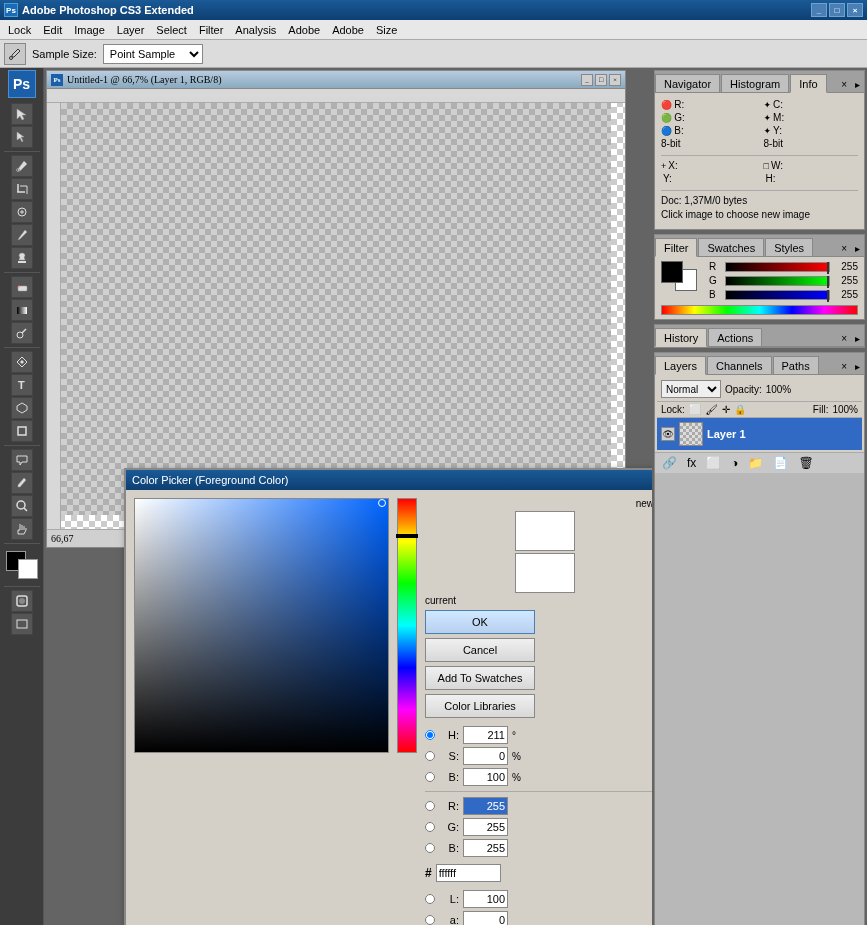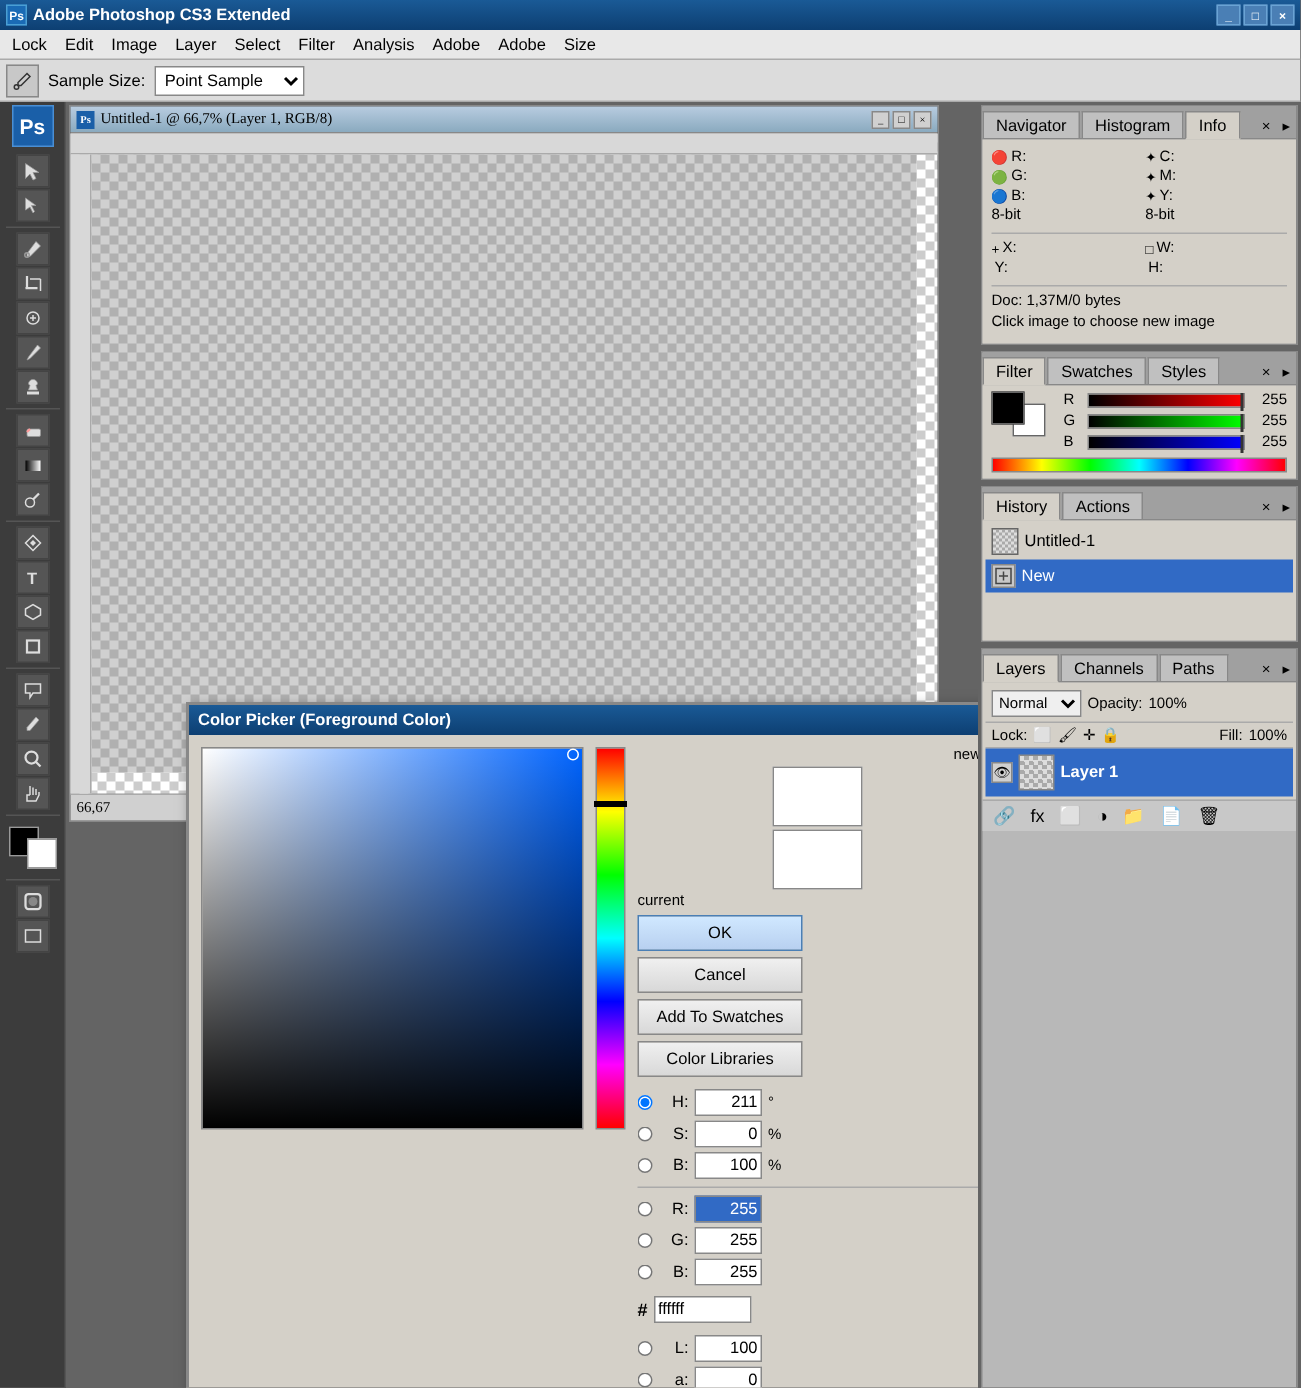--- a/index.html
+++ b/index.html
@@ -225,21 +225,21 @@
       width: 550px;
       background: #d4d0c8;
       border: 2px solid #888;
       box-shadow: 3px 3px 8px rgba(0,0,0,0.5);
       z-index: 100;
     }
     #cp-titlebar {
       height: 20px;
       background: linear-gradient(to bottom, #1a5a96, #0d3f72);
       display: flex; align-items: center; padding: 0 6px;
-      color: white; font-size: 11px; font-weight: bold;
+      color: white; font-size: 11px; font-weight: normal;
     }
     #cp-body {
       display: flex;
       padding: 8px;
       gap: 8px;
     }
     #cp-gradient-box {
       width: 255px; height: 255px;
       background: linear-gradient(to bottom, rgba(0,0,0,0) 0%, rgba(0,0,0,1) 100%),
                   linear-gradient(to right, rgba(255,255,255,1) 0%, rgba(0,100,255,1) 100%);
@@ -950,37 +950,20 @@
         <div class="color-spectrum"></div>
       </div>
     </div>
 
     <div class="panel-group" id="history-panel">
       <div class="panel-tabbar">
         <div class="panel-tab active">History</div>
         <div class="panel-tab">Actions</div>
         <div class="panel-close">×</div>
         <div class="panel-menu-btn">▸</div>
-      </div>
-      <div class="panel-content">
-        <div class="history-item">
-          <div class="history-thumb" style="background: repeating-conic-gradient(#aaa 0% 25%, #ddd 0% 50%) 0 0 / 4px 4px;">
-          </div>
-          <span>Untitled-1</span>
-        </div>
-        <div class="history-item active">
-          <div class="history-icon">
-            <svg width="14" height="14" viewBox="0 0 14 14">
-                <rect x="2" y="2" width="10" height="10" fill="none" stroke="#444" stroke-width="1"></rect>
-                <line x1="7" y1="4" x2="7" y2="10" stroke="#444" stroke-width="1"></line>
-                <line x1="4" y1="7" x2="10" y2="7" stroke="#444" stroke-width="1"></line>
-              </svg>
-          </div>
-          <span>New</span>
-        </div>
       </div>
     </div>
 
     <div class="panel-group" id="layers-panel" style="flex:1;">
       <div class="panel-tabbar">
         <div class="panel-tab active">Layers</div>
         <div class="panel-tab">Channels</div>
         <div class="panel-tab">Paths</div>
         <div class="panel-close">×</div>
         <div class="panel-menu-btn">▸</div>

